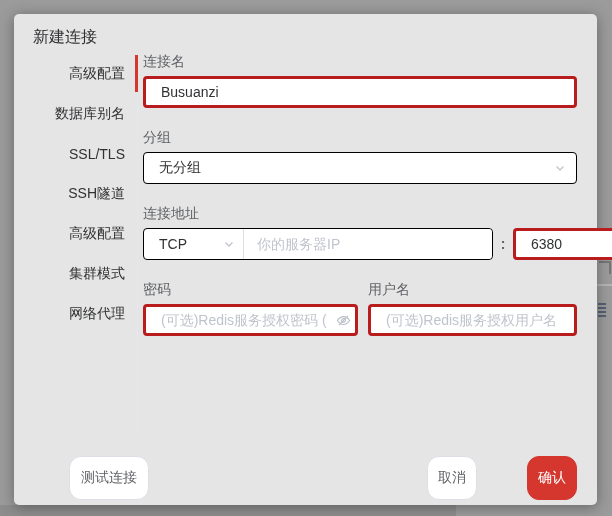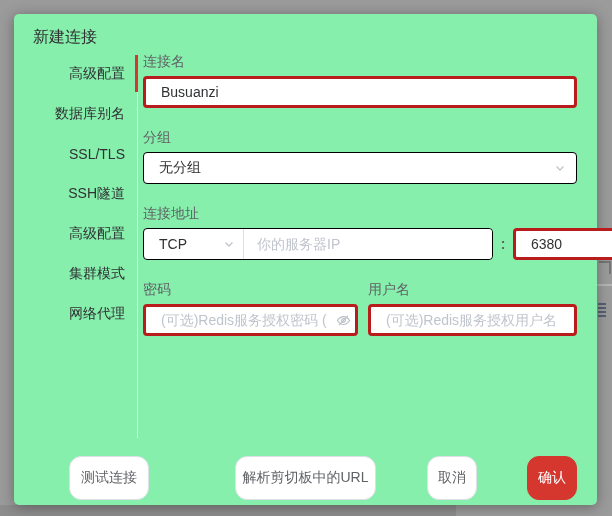--- a/index.html
+++ b/index.html
@@ -7,21 +7,21 @@
   .screen{position:relative;width:612px;height:516px;background:#9b9b9b;overflow:hidden;}
 
   
   .artifact-bottom{position:absolute;left:0;top:505px;width:456px;height:11px;background:#8d8d8d;}
   .artifact-glyph{position:absolute;left:599px;top:261px;width:10px;height:11px;
     border-top:2px solid rgba(70,70,70,.45);border-right:2px solid rgba(70,70,70,.45);}
   .artifact-line{position:absolute;left:597px;top:284px;width:15px;height:2px;background:rgba(230,230,230,.35);}
   .artifact-blue{position:absolute;left:598px;top:303px;width:8px;height:14px;
     background:repeating-linear-gradient(rgba(30,50,85,.55) 0 2px,transparent 2px 4px);}
 
-  .dialog{position:absolute;left:14px;top:14px;width:583px;height:491px;background:#86efac;
+  .dialog{position:absolute;left:14px;top:14px;width:583px;height:491px;background:#e5e5e5;
     border-radius:5px;box-shadow:0 2px 14px rgba(0,0,0,.35);}
   .dialog-title{position:absolute;left:19px;top:12px;font-size:16px;line-height:22px;color:#303133;}
 
   
   .tabs{position:absolute;left:0;top:40px;width:123px;}
   .tab{height:40px;display:flex;align-items:center;justify-content:flex-end;
     padding-right:12px;font-size:14px;color:#303133;cursor:pointer;}
   .tab.active{color:var(--accent);}
   .tabs-divider{position:absolute;left:123px;top:43px;width:1px;height:381px;background:#e4e7ed;}
   .tab-active-bar{position:absolute;left:121px;top:41px;width:3px;height:37px;background:var(--accent);}
@@ -144,19 +144,18 @@
           <input class="text-input" type="text" placeholder="(可选)Redis服务授权用户名" style="">
         </div>
       </div>
 
     </div>
 
     <div class="footer-left">
       <button class="btn btn-test">测试连接</button>
     </div>
     <div class="footer-right">
-      <button class="btn btn-parse">解析剪切板中的URL</button>
       <button class="btn btn-cancel">取消</button>
       <button class="btn btn-confirm">确认</button>
     </div>
 
   </div>
 </div>
 
 </body></html>

